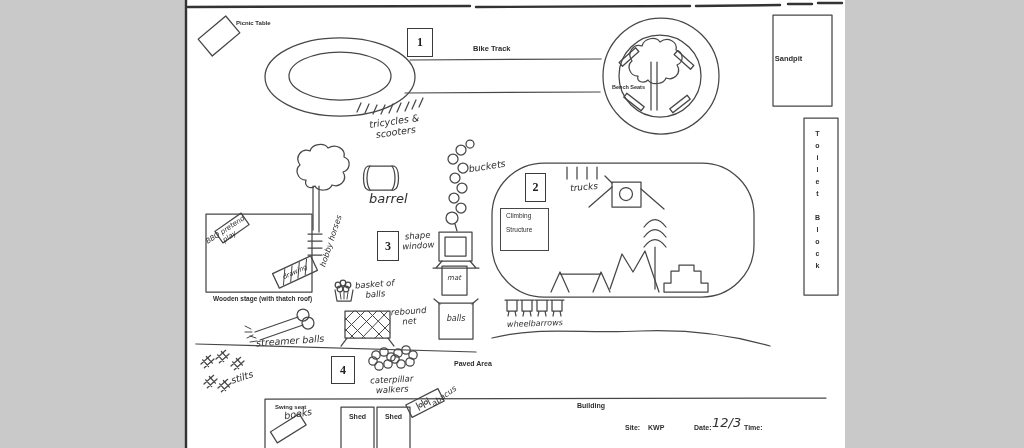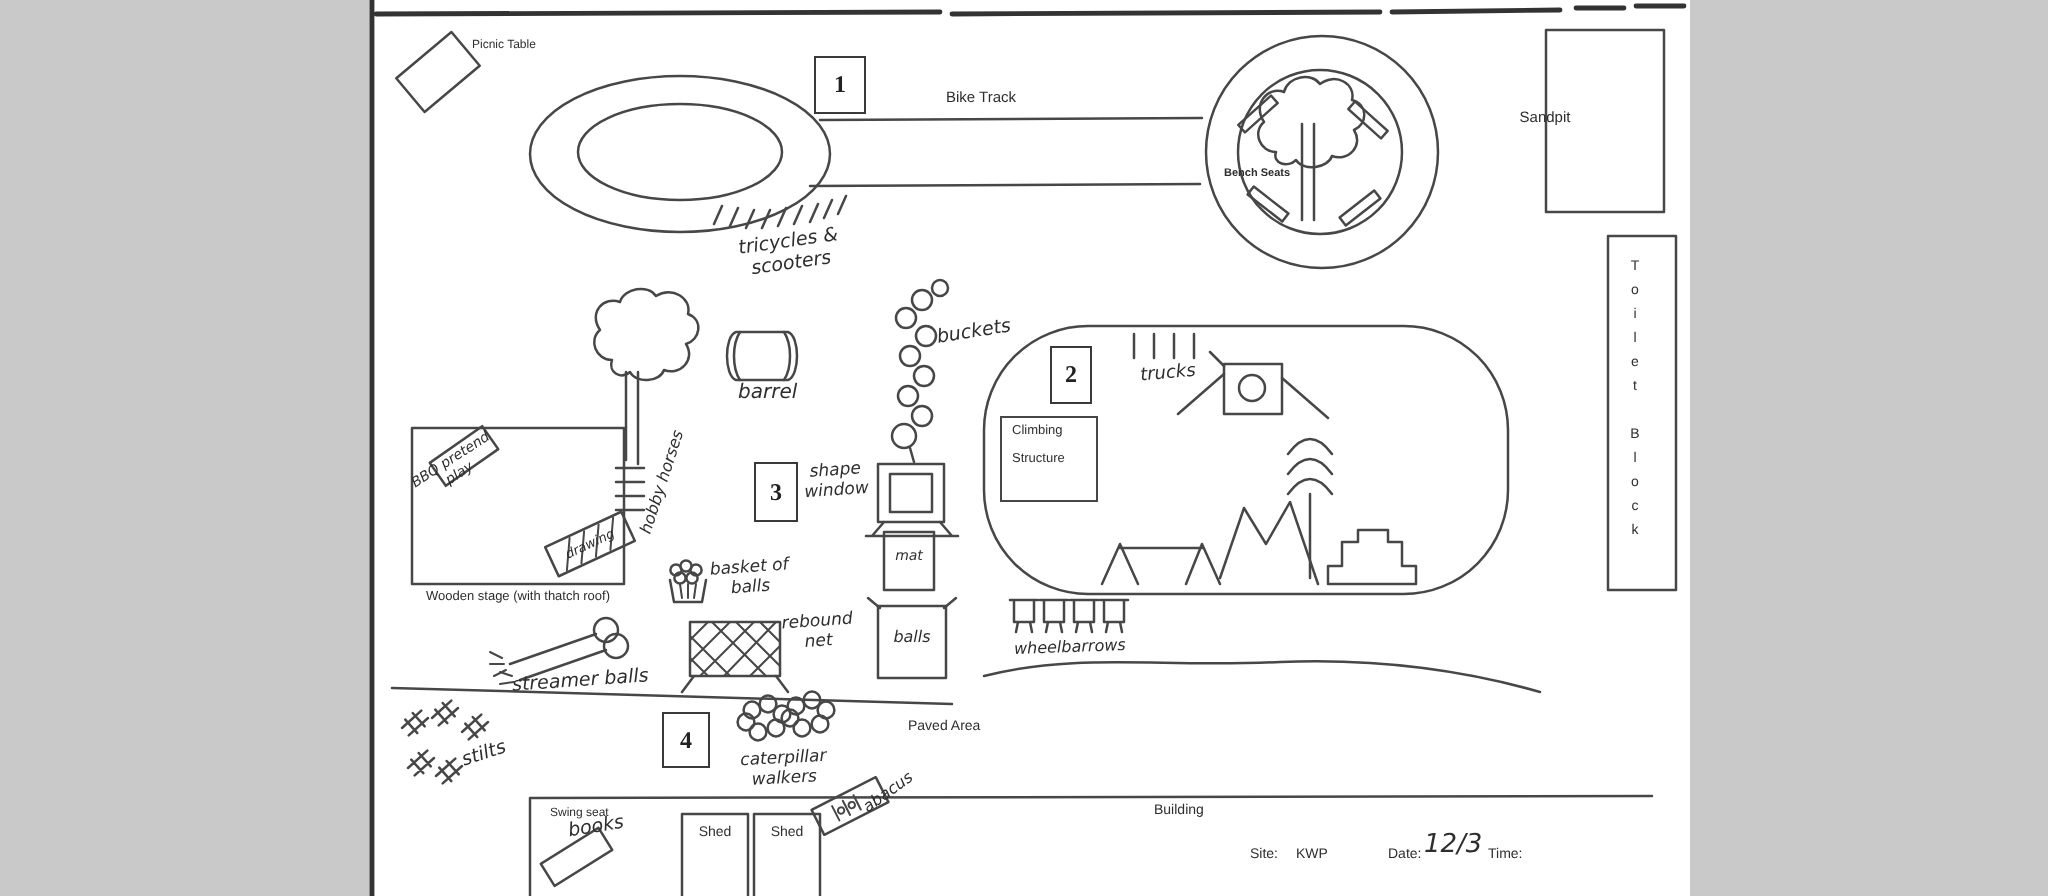--- a/index.html
+++ b/index.html
@@ -4,21 +4,21 @@
 <style>
   html,body{margin:0;padding:0;}
   #screen{position:relative;width:1024px;height:448px;background:#c9c9c9;overflow:hidden;
           font-family:"Liberation Sans",sans-serif;}
   .paper{position:absolute;left:186px;top:0;width:659px;height:448px;background:#ffffff;}
   svg{position:absolute;left:0;top:0;}
   svg *{fill:none;stroke:#474747;stroke-width:1.25;stroke-linecap:round;stroke-linejoin:round;}
   svg .bold{stroke:#333;stroke-width:2.4;}
   svg .thin{stroke-width:1;}
   .lbl{position:absolute;color:#2e2e2e;white-space:nowrap;}
-  .pr{font-family:"Liberation Sans",sans-serif;}
+  .pr{font-family:"Liberation Sans",sans-serif;font-weight:bold;}
   .hw{font-family:"DejaVu Sans",sans-serif;font-style:italic;}
   .wrap{white-space:normal;text-align:center;line-height:1.12;}
   .ctr{transform:translate(-50%,-50%);}
   .vert{writing-mode:vertical-rl;text-orientation:upright;}
   .marker{position:absolute;border:1.6px solid #3a3a3a;background:#fff;display:flex;
           align-items:center;justify-content:center;font-family:"Liberation Serif",serif;
           font-weight:bold;font-size:12px;color:#222;}
   .csbox{position:absolute;left:500px;top:208px;width:49px;height:43px;border:1.2px solid #474747;
          font-size:6.5px;line-height:2.15;padding-left:5px;box-sizing:border-box;color:#2e2e2e;
          font-family:"Liberation Sans",sans-serif;white-space:pre-line;}
@@ -228,38 +228,38 @@
   <div class="marker" style="left:377px;top:231px;width:20px;height:28px">
       <span>3</span>
     </div>
   <div class="marker" style="left:331px;top:356px;width:22px;height:26px">
       <span>4</span>
     </div>
 
   <span class="lbl pr" style="left:236px;top:20px;font-size:6px">Picnic Table</span>
   <span class="lbl pr" style="left:473px;top:44px;font-size:7.5px">Bike Track</span>
   <span class="lbl pr" style="left:612px;top:84px;font-size:5.5px;font-weight:bold">Bench Seats</span>
-  <span class="lbl pr wrap" style="left:751px;top:55px;width:43px;font-size:7.5px">Sandpit</span>
+  <span class="lbl pr wrap" style="left:767px;top:55px;width:43px;font-size:7.5px">Sandpit</span>
   <span class="lbl pr vert" style="left:814px;top:130px;height:152px;font-size:7px;letter-spacing:5px">Toilet Block</span>
   <span class="lbl pr" style="left:213px;top:295px;font-size:6.5px">Wooden stage (with thatch roof)</span>
   <span class="lbl pr" style="left:454px;top:360px;font-size:7px">Paved Area</span>
   <span class="lbl pr" style="left:275px;top:404px;font-size:6px">Swing seat</span>
   <span class="lbl pr wrap" style="left:341px;top:413px;width:33px;font-size:7px">Shed</span>
   <span class="lbl pr wrap" style="left:377px;top:413px;width:33px;font-size:7px">Shed</span>
   <span class="lbl pr" style="left:577px;top:402px;font-size:7px">Building</span>
   <div class="csbox"><span>Climbing Structure</span></div>
 
   <span class="lbl pr" style="left:625px;top:424px;font-size:7px">Site:</span>
   <span class="lbl pr" style="left:648px;top:424px;font-size:7px">KWP</span>
   <span class="lbl pr" style="left:694px;top:424px;font-size:7px">Date:</span>
   <span class="lbl hw" style="left:712px;top:415px;font-size:13px">12/3</span>
   <span class="lbl pr" style="left:744px;top:424px;font-size:7px">Time:</span>
 
   <span class="lbl hw wrap ctr" style="left:395px;top:127px;width:84px;font-size:9.5px;transform:translate(-50%,-50%) rotate(-8deg)">tricycles &amp; scooters</span>
-  <span class="lbl hw" style="left:369px;top:191px;font-size:10px">barrel</span>
+  <span class="lbl hw" style="left:369px;top:191px;font-size:13px">barrel</span>
   <span class="lbl hw ctr" style="left:487px;top:166px;font-size:9.5px;transform:translate(-50%,-50%) rotate(-9deg)">buckets</span>
   <span class="lbl hw ctr" style="left:331px;top:241px;font-size:8px;transform:translate(-50%,-50%) rotate(-72deg)">hobby horses</span>
   <span class="lbl hw wrap ctr" style="left:228px;top:234px;width:54px;font-size:7px;transform:translate(-50%,-50%) rotate(-33deg)">BBQ pretend play</span>
   <span class="lbl hw ctr" style="left:295px;top:272px;font-size:6.5px;transform:translate(-50%,-50%) rotate(-25deg)">drawing</span>
   <span class="lbl hw wrap ctr" style="left:418px;top:241px;width:38px;font-size:8.5px;transform:translate(-50%,-50%) rotate(-4deg)">shape window</span>
   <span class="lbl hw wrap" style="left:442px;top:275px;width:25px;font-size:7px">mat</span>
   <span class="lbl hw wrap" style="left:439px;top:315px;width:34px;font-size:8px">balls</span>
   <span class="lbl hw wrap" style="left:351px;top:280px;width:48px;font-size:8.5px;transform:rotate(-4deg)">basket of balls</span>
   <span class="lbl hw wrap" style="left:389px;top:307px;width:40px;font-size:8.5px;transform:rotate(-4deg)">rebound net</span>
   <span class="lbl hw" style="left:256px;top:335px;font-size:9.5px;transform:rotate(-4deg)">streamer balls</span>

